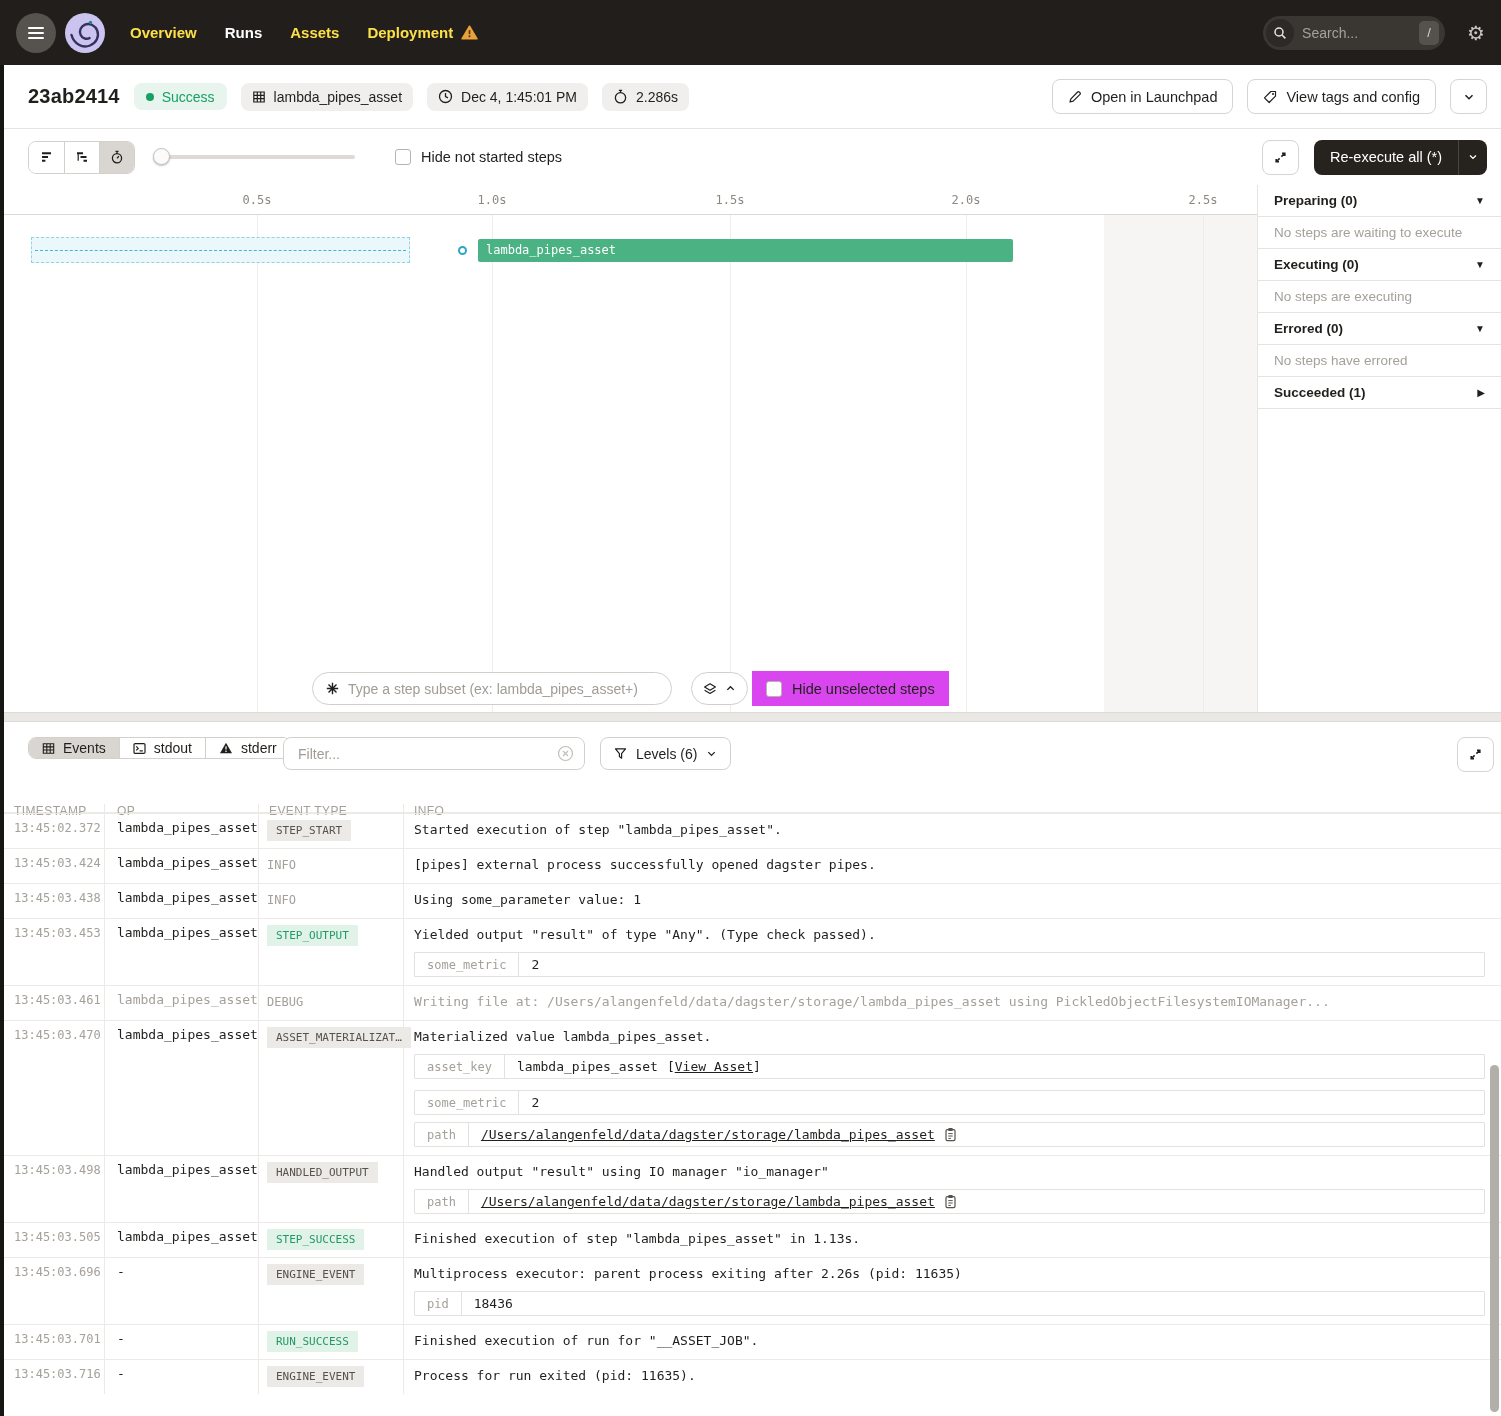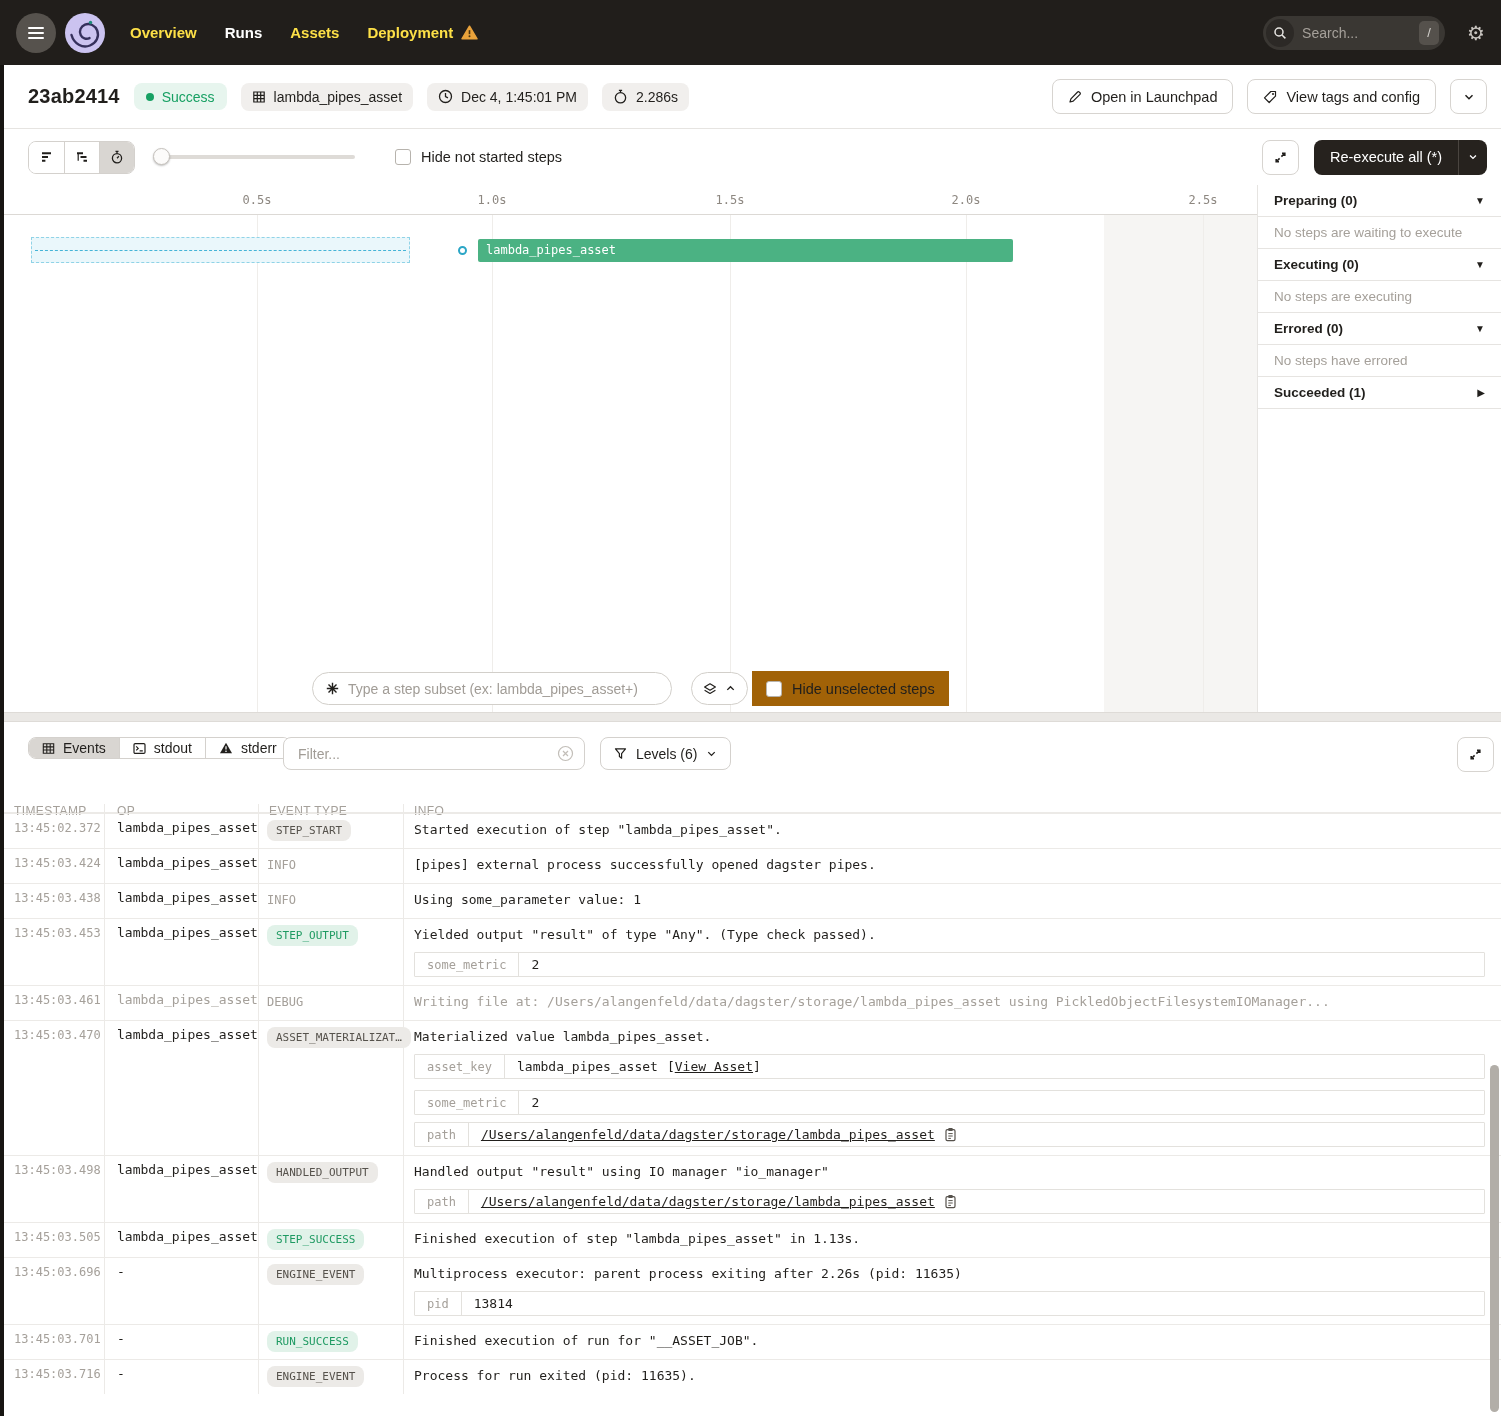--- a/index.html
+++ b/index.html
@@ -83,21 +83,21 @@
   .gantt-bar { position:absolute; left:478px; top:54px; width:535px; height:23px; background:#4bb283; border-radius:2px;
                color:#fff; font-size:12px; line-height:23px; padding-left:8px; cursor:pointer; white-space:nowrap; overflow:hidden;}
   .gantt-controls { position:absolute; left:0; top:487px; width:100%; height:34px; }
   .subset-input { position:absolute; left:312px; top:0; width:360px; height:33px; border:1px solid #d2cfca; border-radius:17px;
                   background:#fff; display:flex; align-items:center; padding:0 12px; }
   .subset-input input { flex:1; min-width:0; border:none; outline:none; font-size:14px; margin-left:8px;
                         font-family:"Liberation Sans",sans-serif; color:#211f1c; background:transparent;}
   .subset-input input::placeholder { color:#a19c96; }
   .layers-btn { position:absolute; left:691px; top:0; width:57px; height:33px; border:1px solid #d2cfca; border-radius:17px;
                 background:#fff; display:flex; align-items:center; justify-content:center; gap:8px; cursor:pointer; }
-  .hide-unselected { position:absolute; left:752px; top:-1px; height:35px; padding:0 14px; background:#a16207;
+  .hide-unselected { position:absolute; left:752px; top:-1px; height:35px; padding:0 14px; background:#d946ef;
                      display:flex; gap:10px; }
 
   .sidebar { width:244px; height:100%; background:#fff; border-left:1px solid #e6e4e1; }
   .sb-head { height:32px; display:flex; align-items:center; justify-content:space-between; padding:0 16px;
              border-bottom:1px solid #e6e4e1; cursor:pointer; }
   .sb-title { font-size:13.5px; font-weight:700; color:#211f1c; }
   .sb-caret { font-size:10px; color:#211f1c; }
   .sb-body { height:32px; display:flex; align-items:center; padding:0 16px; border-bottom:1px solid #e6e4e1;
              font-size:13.5px; color:#a5a09a; }
 
@@ -130,21 +130,21 @@
   .log-row { border-top:1px solid #eceae7; }
   .log-row.first { border-top:none; }
   .lcell { border-right:1px solid #eceae7; }
   .lcell.info { border-right:none; }
   .lcell.ts { padding:7px 6px 7px 14px; font-size:12px; color:#a5a09a; }
   .lcell.op { padding:6px 6px 6px 12px; font-size:13px; color:#211f1c; }
   .lcell.et { padding:5px 6px 5px 8px; }
   .lcell.info { padding:6px 14px 8px 10px; font-size:13px; color:#211f1c; }
   .log-row.muted .op, .log-row.muted .info { color:#a5a09a; }
   .pill { display:inline-block; font-family:"DejaVu Sans Mono",monospace; font-size:11px; padding:4px 9px;
-          border-radius:8px; background:#eceae7; color:#56524c; white-space:nowrap; }
+          border-radius:0; background:#eceae7; color:#56524c; white-space:nowrap; }
   .pill.green { background:#e1f2e9; color:#1e9a62; }
   .type-plain { font-family:"DejaVu Sans Mono",monospace; font-size:12px; color:#a5a09a; padding-top:3px; display:inline-block;}
   .info-text { line-height:20px; }
   .meta-box { display:flex; align-items:stretch; border:1px solid #e3e1dd; margin-top:7px; margin-right:2px; border-radius:1px;}
   .meta-box.gap-after { margin-bottom:11px; }
   .meta-key { padding:4px 12px; font-size:12px; color:#a5a09a; border-right:1px solid #e3e1dd;
               white-space:nowrap; display:flex; align-items:center; font-family:"DejaVu Sans Mono",monospace;}
   .meta-val { padding:4px 12px; font-size:13px; flex:1; display:flex; align-items:center; gap:9px;
               font-family:"DejaVu Sans Mono",monospace; }
   .link { text-decoration:underline; cursor:pointer; color:#211f1c; }
@@ -539,21 +539,21 @@
       </div>
       <div class="log-row">
         <div class="lcell ts">13:45:03.696</div>
         <div class="lcell op">-</div>
         <div class="lcell et"><span class="pill">ENGINE_EVENT</span></div>
         <div class="lcell info">
           <div class="info-text">Multiprocess executor: parent process exiting after 2.26s (pid: 11635)</div>
           <div class="meta-box">
             <span class="meta-key">pid</span>
             <span class="meta-val">
-              <span>13814</span>
+              <span>18436</span>
             </span>
           </div>
         </div>
       </div>
       <div class="log-row">
         <div class="lcell ts">13:45:03.701</div>
         <div class="lcell op">-</div>
         <div class="lcell et"><span class="pill green">RUN_SUCCESS</span></div>
         <div class="lcell info">
           <div class="info-text">Finished execution of run for "__ASSET_JOB".</div>

